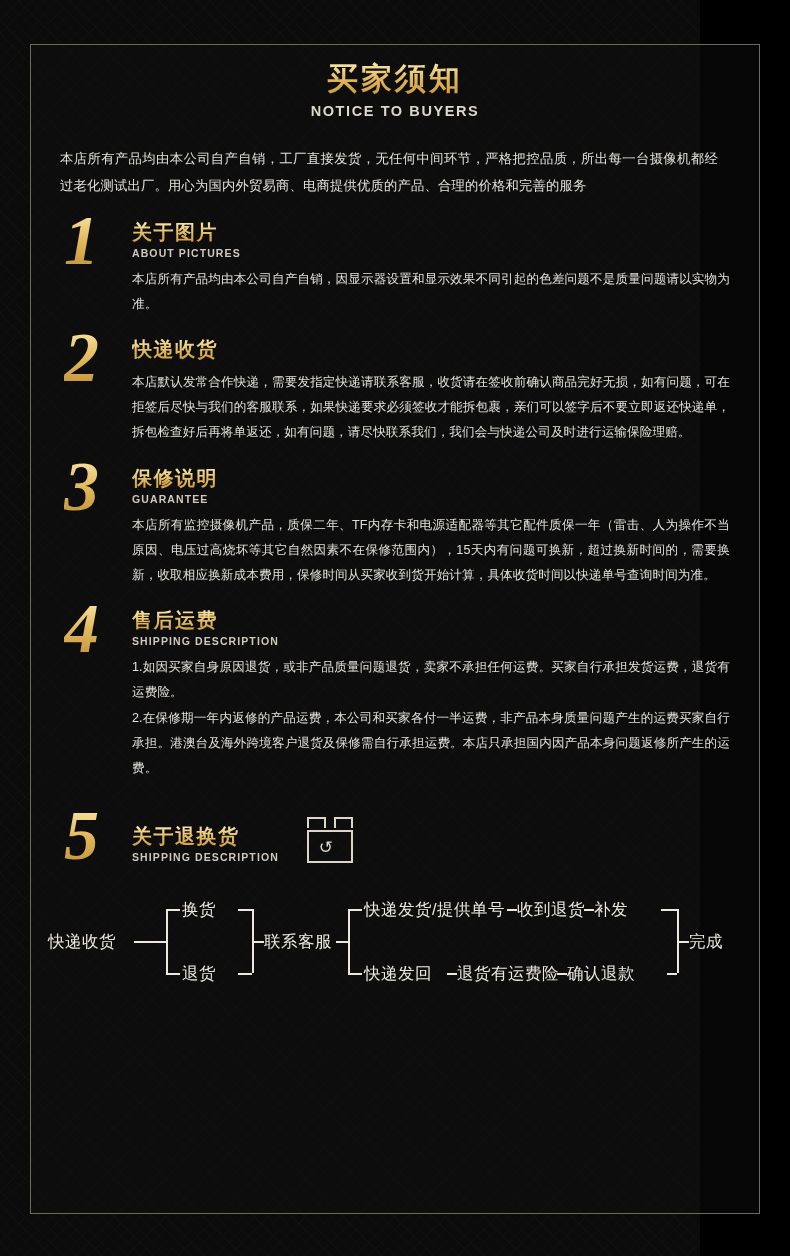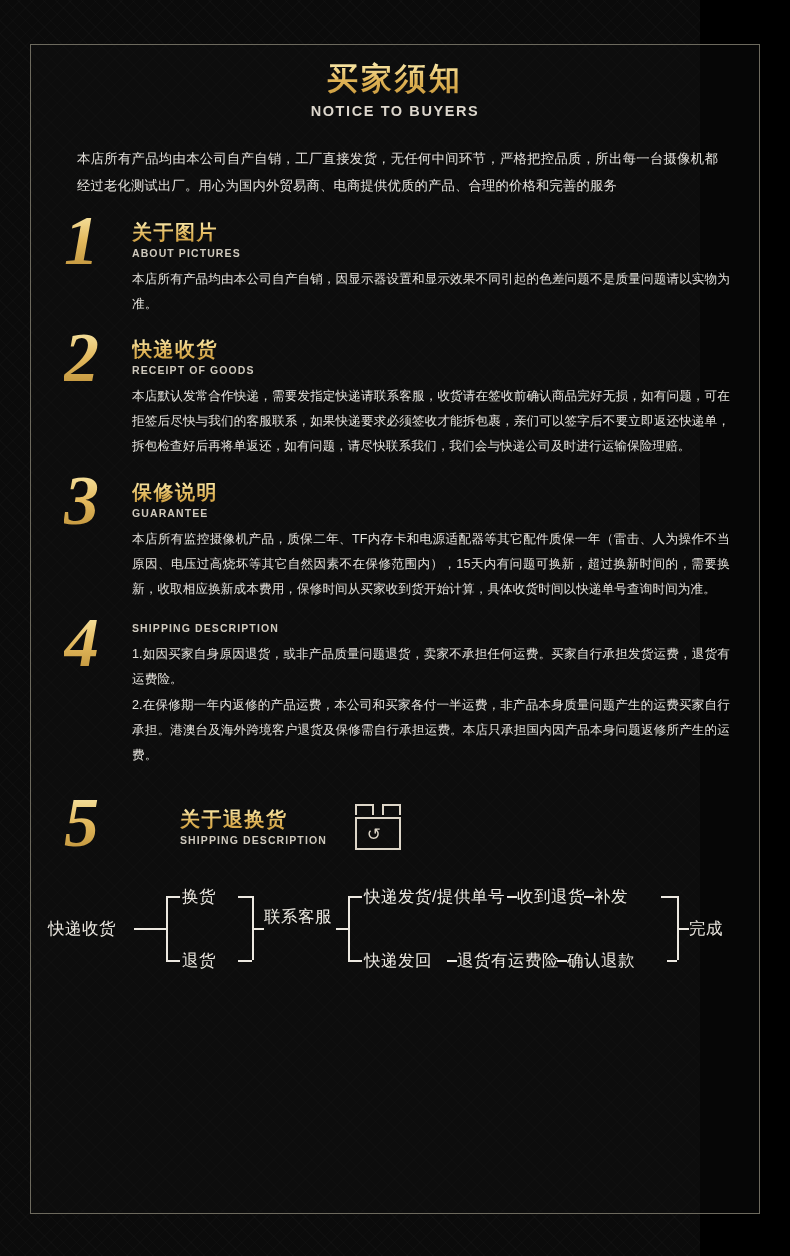--- a/index.html
+++ b/index.html
@@ -63,21 +63,21 @@
     color: #ddd7cd;
     font-weight: bold;
   }
 
   .intro {
     color: #e3e0da;
     font-size: 13.3px;
     line-height: 2.05;
     letter-spacing: 0.2px;
     text-align: justify;
-    margin: 0 12px 8px 17px;
+    margin: 0 12px 8px 0;
   }
 
   
   .section {
     position: relative;
     margin-top: 20px;
     padding-left: 72px;
     min-height: 58px;
   }
   .num {
@@ -119,22 +119,21 @@
     font-size: 12.6px;
     line-height: 2.0;
     text-align: justify;
     letter-spacing: 0.1px;
   }
   .sec-body p { margin: 0; }
 
   
   .sec5-head {
     display: flex;
-    align-items: center;
-    margin-left: 48px;
+    align-items: flex-end;
   }
   .sec5-titles { flex: 0 0 auto; }
   .box-icon {
     margin-left: 28px;
     margin-top: 2px;
     width: 46px;
     height: 46px;
     position: relative;
   }
   .box-icon .lid-l, .box-icon .lid-r {
@@ -205,37 +204,37 @@
       <div class="sec-title">关于图片</div>
       <div class="sec-sub">ABOUT PICTURES</div>
       <div class="sec-body">
         <p>本店所有产品均由本公司自产自销，因显示器设置和显示效果不同引起的色差问题不是质量问题请以实物为准。</p>
       </div>
     </div>
 
     <div class="section">
       <div class="num">2</div>
       <div class="sec-title">快递收货</div>
-      <div class="sec-sub">RECEIPT OF GOODS</div>
       <div class="sec-body">
         <p>本店默认发常合作快递，需要发指定快递请联系客服，收货请在签收前确认商品完好无损，如有问题，可在拒签后尽快与我们的客服联系，如果快递要求必须签收才能拆包裹，亲们可以签字后不要立即返还快递单，拆包检查好后再将单返还，如有问题，请尽快联系我们，我们会与快递公司及时进行运输保险理赔。</p>
       </div>
     </div>
 
     <div class="section">
       <div class="num">3</div>
       <div class="sec-title">保修说明</div>
       <div class="sec-sub">GUARANTEE</div>
       <div class="sec-body">
         <p>本店所有监控摄像机产品，质保二年、TF内存卡和电源适配器等其它配件质保一年（雷击、人为操作不当原因、电压过高烧坏等其它自然因素不在保修范围内），15天内有问题可换新，超过换新时间的，需要换新，收取相应换新成本费用，保修时间从买家收到货开始计算，具体收货时间以快递单号查询时间为准。</p>
       </div>
     </div>
 
     <div class="section">
       <div class="num">4</div>
+      <div class="sec-title">售后运费</div>
       <div class="sec-sub">SHIPPING DESCRIPTION</div>
       <div class="sec-body">
         <p>1.如因买家自身原因退货，或非产品质量问题退货，卖家不承担任何运费。买家自行承担发货运费，退货有运费险。</p>
         <p>2.在保修期一年内返修的产品运费，本公司和买家各付一半运费，非产品本身质量问题产生的运费买家自行承担。港澳台及海外跨境客户退货及保修需自行承担运费。本店只承担国内因产品本身问题返修所产生的运费。</p>
       </div>
     </div>
 
     <div class="section" style="margin-top:34px;">
       <div class="num">5</div>
       <div class="sec5-head">
@@ -262,21 +261,21 @@
       <div class="ln h" style="left:106px; top:78px; width:14px;"></div>
 
       <div class="lbl" style="left:122px; top:4px;">换货</div>
       <div class="lbl" style="left:122px; top:68px;">退货</div>
 
       <div class="ln h" style="left:178px; top:14px; width:14px;"></div>
       <div class="ln h" style="left:178px; top:78px; width:14px;"></div>
       <div class="ln v" style="left:192px; top:14px; height:64px;"></div>
       <div class="ln h" style="left:192px; top:46px; width:12px;"></div>
 
-      <div class="lbl" style="left:204px; top:24px;">联系客服</div>
+      <div class="lbl" style="left:204px; top:36px;">联系客服</div>
 
       <div class="ln h" style="left:276px; top:46px; width:12px;"></div>
       <div class="ln v" style="left:288px; top:14px; height:64px;"></div>
       <div class="ln h" style="left:288px; top:14px; width:14px;"></div>
       <div class="ln h" style="left:288px; top:78px; width:14px;"></div>
 
       <div class="lbl" style="left:304px; top:4px;">快递发货/提供单号</div>
       <div class="ln h" style="left:447px; top:14px; width:10px;"></div>
       <div class="lbl" style="left:457px; top:4px;">收到退货</div>
       <div class="ln h" style="left:524px; top:14px; width:10px;"></div>

